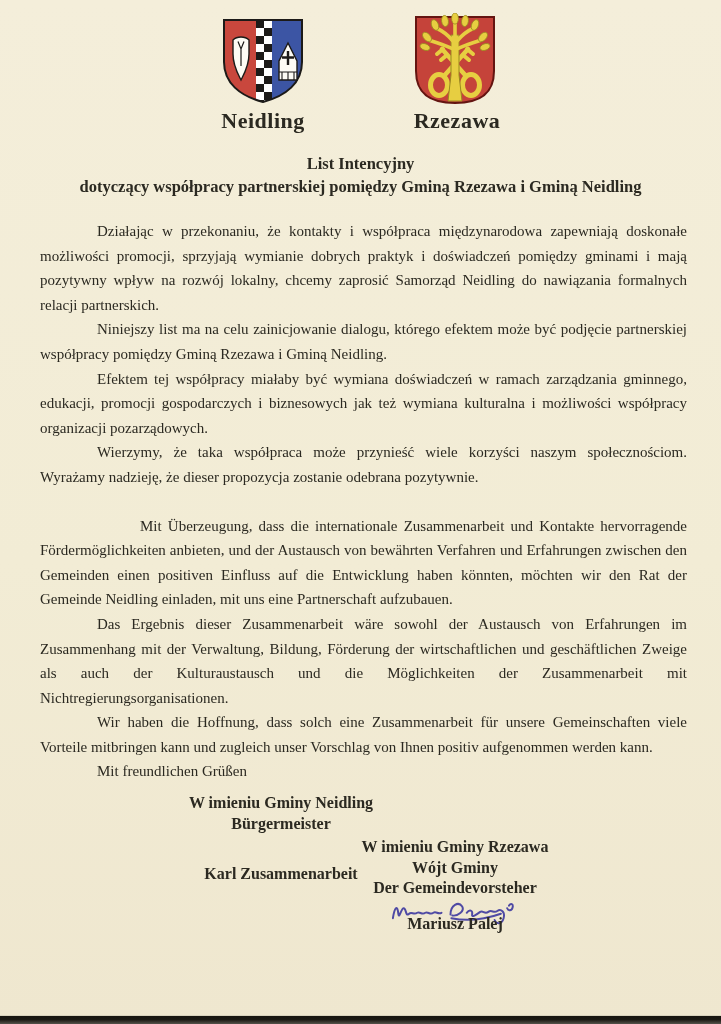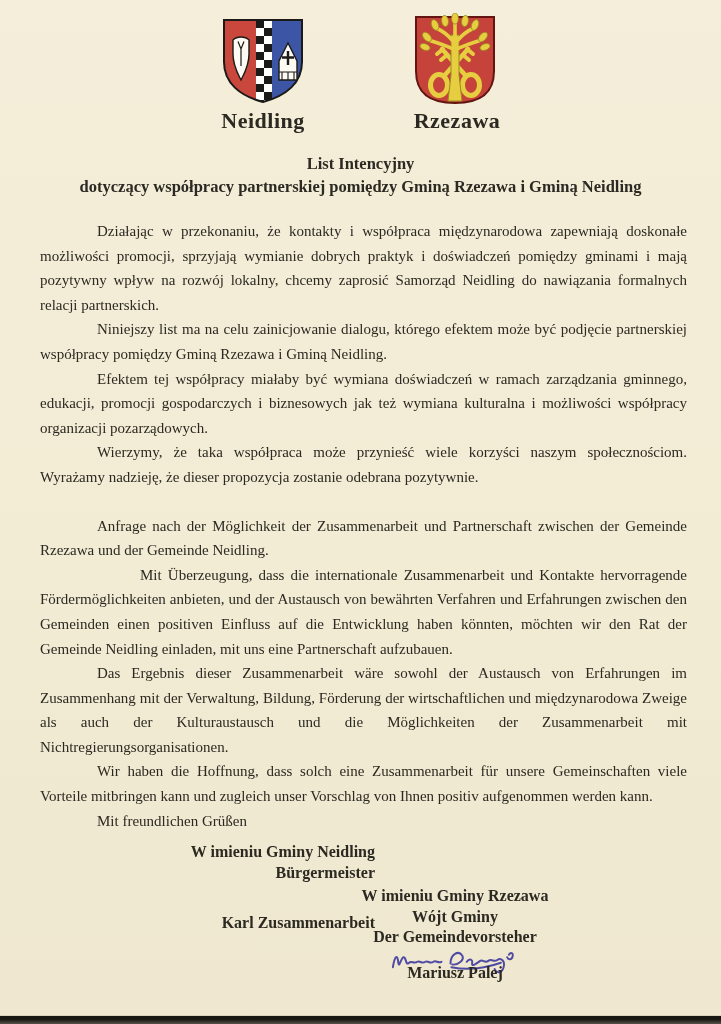--- a/index.html
+++ b/index.html
@@ -42,21 +42,21 @@
   .german { margin-top:24px; }
   .german p.deep-indent { text-indent:100px; }
 
   
   .signatures { position:relative; margin-top:9px; height:118px; }
   .sig-col {
     position:absolute; top:0; width:220px;
     text-align:center; font-weight:bold;
     font-size:16px; line-height:20.5px;
   }
-  .sig-left  { left:115px;text-align:right; }
+  .sig-left  { left:131px; }
   .sig-right { left:305px;margin-top:44px; }
   .sig-left .sig-name { margin-top:30px; }
   .handwriting { height:21px; }
   .handwriting svg {
     display:block; margin:-6px auto -7px auto;
     width:146px; height:36px;
   }
 
   
   .scan-edge {
@@ -152,23 +152,22 @@
   <div class="content">
 
     <section class="polish">
       <p>Działając w przekonaniu, że kontakty i współpraca międzynarodowa zapewniają doskonałe możliwości promocji, sprzyjają wymianie dobrych praktyk i doświadczeń pomiędzy gminami i mają pozytywny wpływ na rozwój lokalny, chcemy zaprosić Samorząd Neidling do nawiązania formalnych relacji partnerskich.</p>
       <p>Niniejszy list ma na celu zainicjowanie dialogu, którego efektem może być podjęcie partnerskiej współpracy pomiędzy Gminą Rzezawa i Gminą Neidling.</p>
       <p>Efektem tej współpracy miałaby być wymiana doświadczeń w ramach zarządzania gminnego, edukacji, promocji gospodarczych i biznesowych jak też wymiana kulturalna i możliwości współpracy organizacji pozarządowych.</p>
       <p>Wierzymy, że taka współpraca może przynieść wiele korzyści naszym społecznościom. Wyrażamy nadzieję, że dieser propozycja zostanie odebrana pozytywnie.</p>
     </section>
 
     <section class="german">
-      <p>Anfrage nach der Möglichkeit der Zusammenarbeit und Partnerschaft zwischen der Gemeinde Rzezawa und der Gemeinde Neidling.</p>
       <p class="deep-indent">Mit Überzeugung, dass die internationale Zusammenarbeit und Kontakte hervorragende Fördermöglichkeiten anbieten, und der Austausch von bewährten Verfahren und Erfahrungen zwischen den Gemeinden einen positiven Einfluss auf die Entwicklung haben könnten, möchten wir den Rat der Gemeinde Neidling einladen, mit uns eine Partnerschaft aufzubauen.</p>
-      <p>Das Ergebnis dieser Zusammenarbeit wäre sowohl der Austausch von Erfahrungen im Zusammenhang mit der Verwaltung, Bildung, Förderung der wirtschaftlichen und międzynarodowa Zweige als auch der Kulturaustausch und die Möglichkeiten der Zusammenarbeit mit Nichtregierungsorganisationen.</p>
+      <p>Das Ergebnis dieser Zusammenarbeit wäre sowohl der Austausch von Erfahrungen im Zusammenhang mit der Verwaltung, Bildung, Förderung der wirtschaftlichen und geschäftlichen Zweige als auch der Kulturaustausch und die Möglichkeiten der Zusammenarbeit mit Nichtregierungsorganisationen.</p>
       <p>Wir haben die Hoffnung, dass solch eine Zusammenarbeit für unsere Gemeinschaften viele Vorteile mitbringen kann und zugleich unser Vorschlag von Ihnen positiv aufgenommen werden kann.</p>
       <p>Mit freundlichen Grüßen</p>
     </section>
 
     <div class="signatures">
 
       <div class="sig-col sig-left">
         <div>W imieniu Gminy Neidling</div>
         <div>Bürgermeister</div>
         <div class="sig-name">Karl Zusammenarbeit</div>

